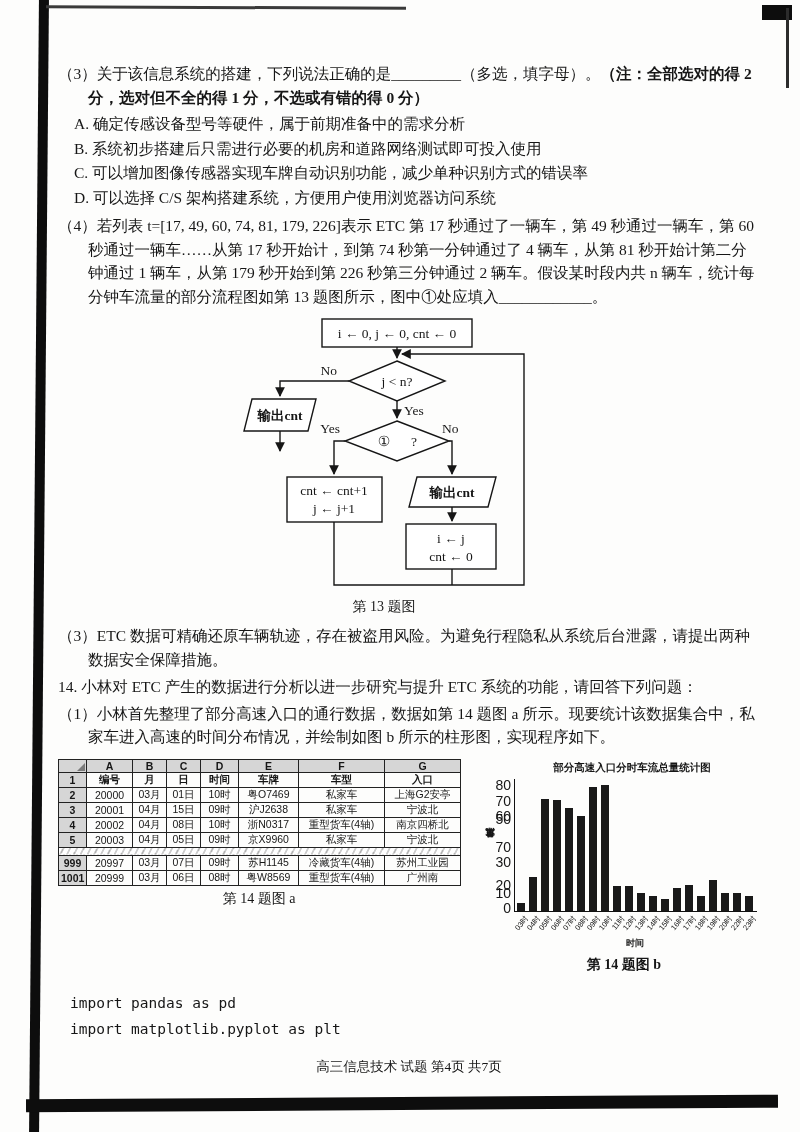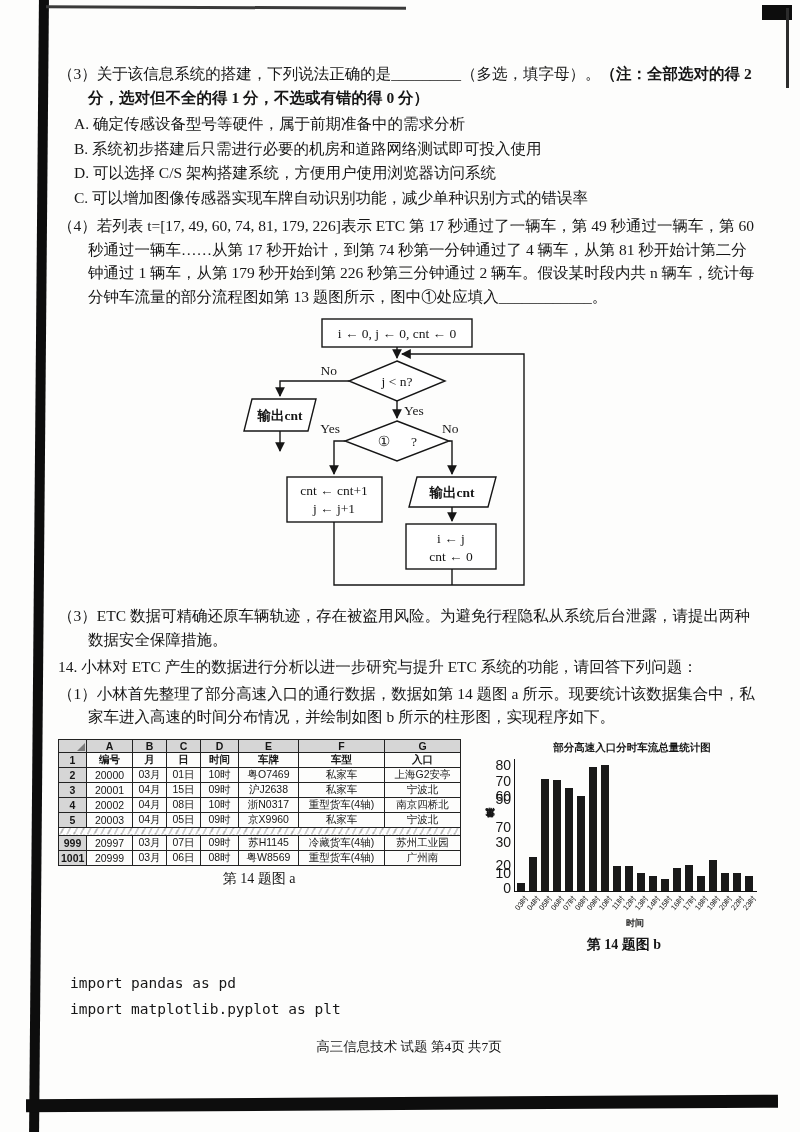--- a/index.html
+++ b/index.html
@@ -75,22 +75,22 @@
   <div class="scan-top-right"></div>
   <div class="scan-right"></div>
 
   <div class="content">
 
     <p class="para"><span>（3）关于该信息系统的搭建，下列说法正确的是_________（多选，填字母）。</span><span class="note">（注：全部选对的得 2 分，选对但不全的得 1 分，不选或有错的得 0 分）</span></p>
 
     <div class="options">
       <p>A. 确定传感设备型号等硬件，属于前期准备中的需求分析</p>
       <p>B. 系统初步搭建后只需进行必要的机房和道路网络测试即可投入使用</p>
+      <p>C. 可以增加图像传感器实现车牌自动识别功能，减少单种识别方式的错误率</p>
       <p>D. 可以选择 C/S 架构搭建系统，方便用户使用浏览器访问系统</p>
-      <p>C. 可以增加图像传感器实现车牌自动识别功能，减少单种识别方式的错误率</p>
     </div>
 
     <p class="para" style="margin-top:4px">（4）若列表 t=[17, 49, 60, 74, 81, 179, 226]表示 ETC 第 17 秒通过了一辆车，第 49 秒通过一辆车，第 60 秒通过一辆车……从第 17 秒开始计，到第 74 秒第一分钟通过了 4 辆车，从第 81 秒开始计第二分钟通过 1 辆车，从第 179 秒开始到第 226 秒第三分钟通过 2 辆车。假设某时段内共 n 辆车，统计每分钟车流量的部分流程图如第 13 题图所示，图中①处应填入____________。</p>
 
     <div class="flowchart">
       <svg width="440" height="282" viewBox="0 0 440 282">
         <defs>
           <marker id="ah" viewBox="0 0 10 10" refX="9" refY="5" markerWidth="7" markerHeight="7" orient="auto-start-reverse">
             <path d="M0,0 L10,5 L0,10 z" fill="#161616"></path>
           </marker>
@@ -125,20 +125,21 @@
           <text x="260" y="132">?</text>
           <text x="186" y="119" text-anchor="end">Yes</text>
           <text x="288" y="119" text-anchor="start">No</text>
           <text x="180" y="181">cnt ← cnt+1</text>
           <text x="180" y="199">j ← j+1</text>
           <text x="298" y="183" font-weight="700">输出cnt</text>
           <text x="297" y="229">i ← j</text>
           <text x="297" y="247">cnt ← 0</text>
         </g>
       </svg>
+      <div class="fig-caption">第 13 题图</div>
     </div>
 
     <p class="para" style="margin-top:8px">（3）ETC 数据可精确还原车辆轨迹，存在被盗用风险。为避免行程隐私从系统后台泄露，请提出两种数据安全保障措施。</p>
 
     <p class="para" style="padding-left:0;text-indent:0;margin-top:4px">14. 小林对 ETC 产生的数据进行分析以进一步研究与提升 ETC 系统的功能，请回答下列问题：</p>
     <p class="para">（1）小林首先整理了部分高速入口的通行数据，数据如第 14 题图 a 所示。现要统计该数据集合中，私家车进入高速的时间分布情况，并绘制如图 b 所示的柱形图，实现程序如下。</p>
 
     <div class="figures">
 
       <div class="fig-a">

